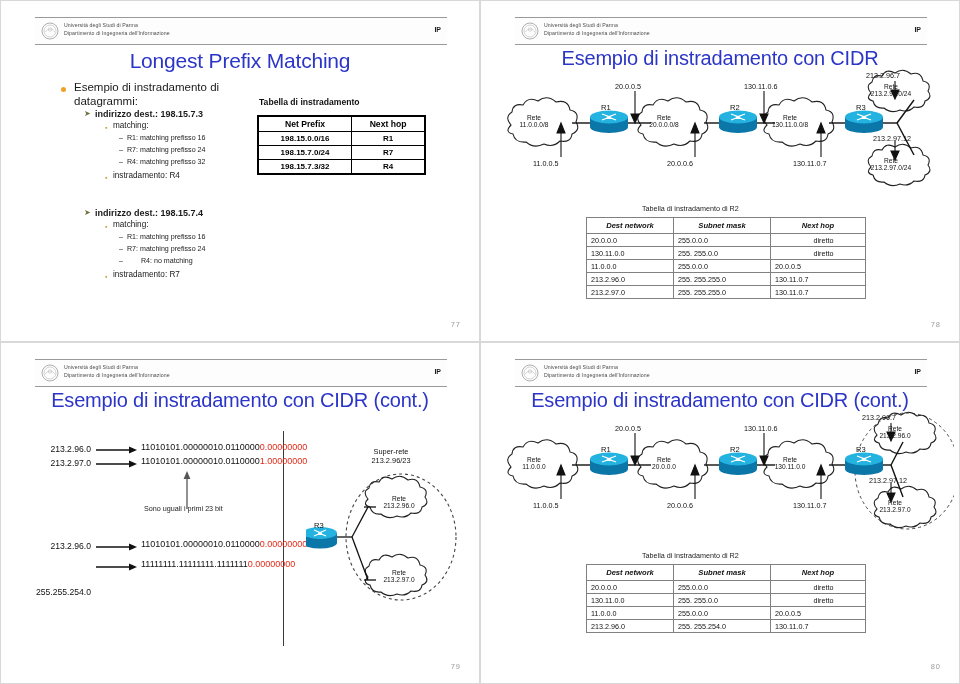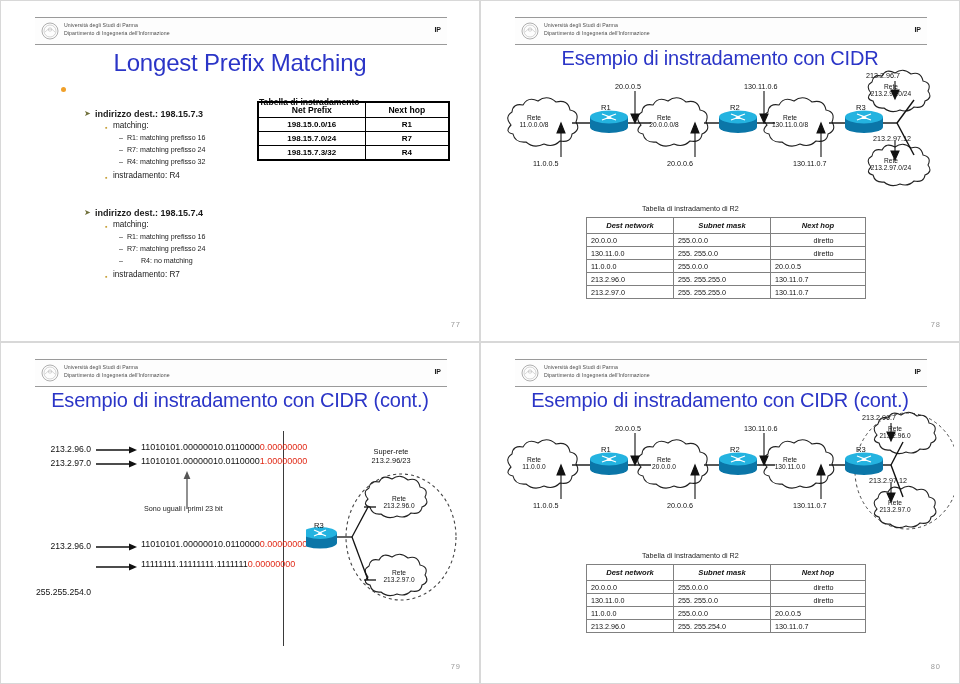--- a/index.html
+++ b/index.html
@@ -11,21 +11,21 @@
 
   
   .hdr{position:absolute;left:34px;top:16px;width:412px;height:26px;
        border-top:1px solid #9a9a9a;border-bottom:1px solid #9a9a9a;background:#fdfdfd;}
   .hdr .logo{position:absolute;left:5px;top:3px;width:20px;height:20px;}
   .hdr .l1{position:absolute;left:29px;top:4px;font-size:5.2px;color:#4c4c4c;letter-spacing:.1px;white-space:nowrap;}
   .hdr .l2{position:absolute;left:29px;top:12px;font-size:5.2px;color:#4c4c4c;letter-spacing:.1px;white-space:nowrap;}
   .hdr .ip{position:absolute;right:6px;top:8px;font-size:7px;font-weight:bold;color:#1b1b1b;}
 
   
-  .title{position:absolute;width:100%;text-align:center;color:#2b35c7;font-size:24px;
+  .title{position:absolute;width:100%;text-align:center;color:#2b35c7;font-size:21px;
          letter-spacing:-.2px;white-space:nowrap;}
   .title.t77{top:48px;}
   .title.t78{top:46px;font-size:20px;}
   .title.t79{top:125px;font-size:20px;}
   .title.t80{top:46px;font-size:20px;}
 
   .pageno{position:absolute;right:18px;bottom:12px;font-size:7.5px;color:#9b9b9b;letter-spacing:1px;}
 
   
   .b1{position:absolute;font-size:11.5px;color:#1a1a1a;line-height:13.5px;}
@@ -82,20 +82,21 @@
         <circle cx="20" cy="17" r="3.5" fill="none" stroke="#b0b0b0" stroke-width="1"></circle>
       </svg>
       <div class="l1">Università degli Studi di Parma</div>
       <div class="l2">Dipartimento di Ingegneria dell'Informazione</div>
       <div class="ip">IP</div>
     </div>
 
     <div class="title t77">Longest Prefix Matching</div>
 
     <div class="dot" style="left:60px;top:86px;"></div>
+    <div class="b1" style="left:73px;top:80px;width:150px;">Esempio di instradamento di datagrammi:</div>
 
     <div class="arrowg" style="left:83px;top:108px;">➤</div>
     <div class="b2" style="left:94px;top:108px;">indirizzo dest.: 198.15.7.3</div>
     <div class="b3d" style="left:104px;top:123px;">▪</div>
     <div class="b3" style="left:112px;top:120px;">matching:</div>
     <div class="b4d" style="left:118px;top:133px;">–</div>
     <div class="b4" style="left:126px;top:133px;">R1: matching prefisso 16</div>
     <div class="b4d" style="left:118px;top:145px;">–</div>
     <div class="b4" style="left:126px;top:145px;">R7: matching prefisso 24</div>
     <div class="b4d" style="left:118px;top:157px;">–</div>
@@ -110,21 +111,21 @@
     <div class="b4d" style="left:118px;top:232px;">–</div>
     <div class="b4" style="left:126px;top:232px;">R1: matching prefisso 16</div>
     <div class="b4d" style="left:118px;top:244px;">–</div>
     <div class="b4" style="left:126px;top:244px;">R7: matching prefisso 24</div>
     <div class="b4d" style="left:118px;top:256px;">–</div>
     <div class="b4" style="left:140px;top:256px;">R4: no matching</div>
     <div class="b3d" style="left:104px;top:272px;">▪</div>
     <div class="b3" style="left:112px;top:269px;">instradamento: R7</div>
 
     <div class="tblcap" style="left:258px;top:96px;">Tabella di instradamento</div>
-    <table class="rt thick" style="left:256px;top:100px;width:193px;">
+    <table class="rt thick" style="left:256px;top:114px;width:169px;">
       <thead>
           <tr>
         <th>Net Prefix</th>
         <th>Next hop</th>
       </tr>
         </thead>
       <tbody>
         <tr>
           <td>198.15.0.0/16</td>
           <td>R1</td>

